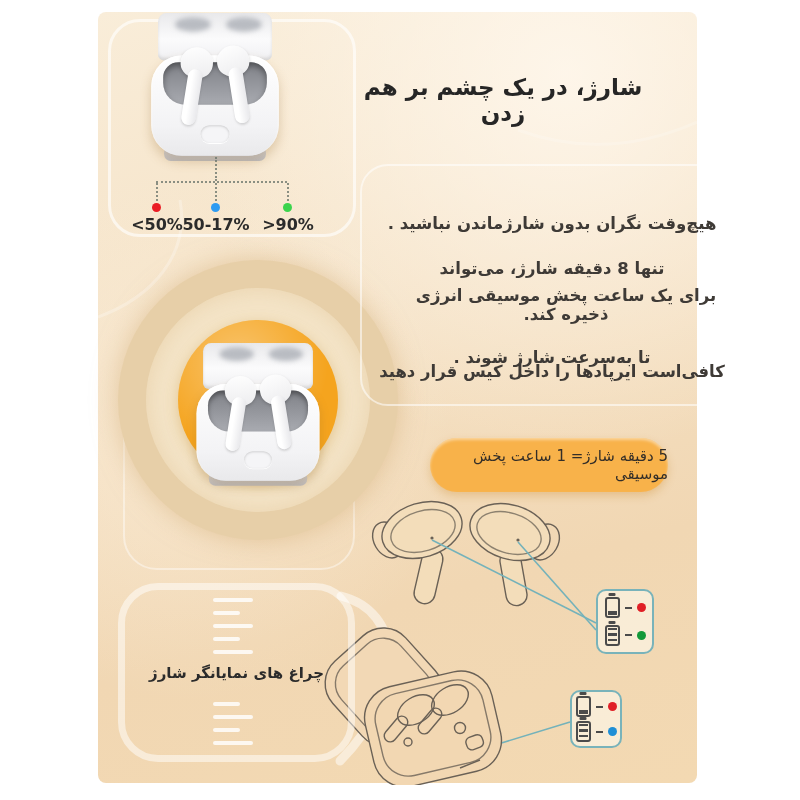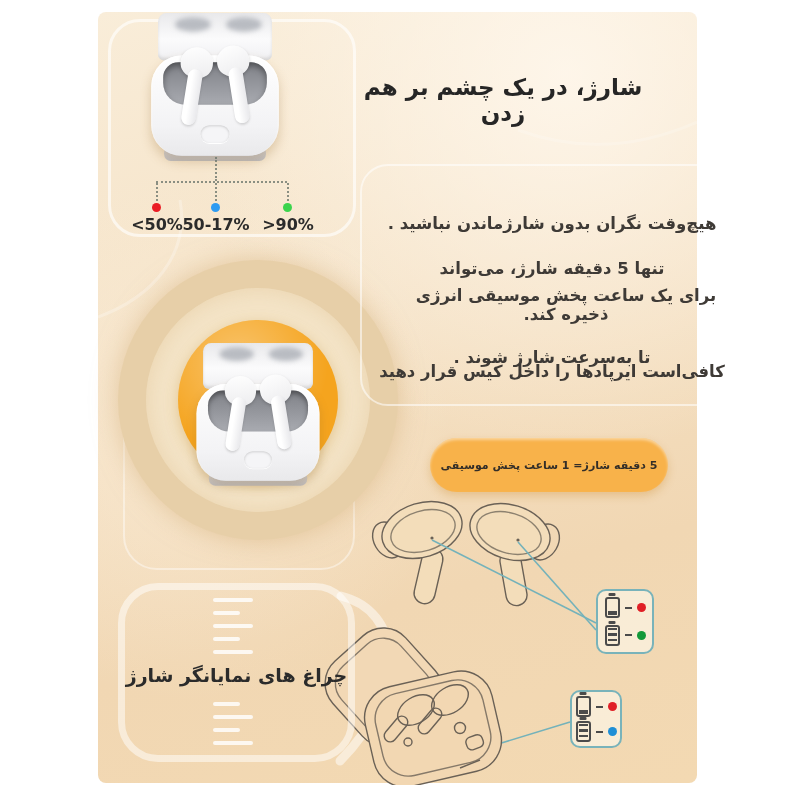--- a/index.html
+++ b/index.html
@@ -78,32 +78,32 @@
     font-size:23px; font-weight:800; color:#262626; }
   .section-copy { position:absolute; left:262px; top:152px; width:384px; height:242px;
     border:2px solid rgba(255,255,255,.55); border-radius:28px; }
   .copy-line { position:absolute; width:100%; text-align:center; direction:rtl;
     font-size:16.5px; font-weight:600; color:#3e3a36; }
   .cl-0 { top:48px; } .cl-1 { top:93px; } .cl-2 { top:120px;padding-left:28px; } .cl-3 { top:160px;margin-top:36px; } .cl-4 { top:182px; }
 
   
   .pill { position:absolute; left:332px; top:426px; width:238px; height:54px; border-radius:28px;
     display:flex; align-items:center; justify-content:center; direction:rtl;
-    font-size:11px; font-weight:700; color:#332e28;
+    font-size:15px; font-weight:400; color:#332e28;
     box-shadow:0 4px 8px rgba(198,130,28,.28), inset 0 2px 3px rgba(255,255,255,.45); }
 
   
   .section-lights { position:absolute; left:20px; top:571px; width:237px; height:179px;
     border:7px solid rgba(255,255,255,.5); border-radius:40px; }
   .ruler { position:absolute; left:88px; width:46px; }
   .ruler-a { top:8px; } .ruler-b { top:112px; }
   .rdash { height:4px; border-radius:2px; background:rgba(255,255,255,.82); margin-bottom:9px; }
   .rdash.long { width:40px; } .rdash.short { width:27px; }
   .lights-label { position:absolute; left:0; top:74px; width:100%; text-align:center; direction:rtl;
-    font-size:19px; font-weight:800; color:#2b2b2b; }
+    font-size:15px; font-weight:800; color:#2b2b2b; }
 
   
   .art { position:absolute; left:222px; top:478px; }
 
   
   .ind-box { position:absolute; border:2px solid #79b3ba; border-radius:10px;
     background:rgba(250,241,223,.8); display:flex; flex-direction:column;
     justify-content:space-evenly; align-items:center; }
   .box-earbuds { left:498px; top:577px; width:58px; height:65px; }
   .box-case   { left:472px; top:678px; width:52px; height:58px; }
@@ -158,21 +158,21 @@
     <div class="legend-dot ld-3" style="background-color: rgb(59, 212, 77);"></div>
 
     <div class="legend-label ll-1">&lt;50%</div>
     <div class="legend-label ll-2">50-17%</div>
     <div class="legend-label ll-3">&gt;90%</div>
 
     <div class="heading">شارژ، در یک چشم بر هم زدن</div>
 
     <div class="section-copy">
       <p class="copy-line cl-0">هیچ‌وقت نگران بدون شارژماندن نباشید .</p>
-      <p class="copy-line cl-1">تنها 5 دقیقه شارژ، می‌تواند</p>
+      <p class="copy-line cl-1">تنها 8 دقیقه شارژ، می‌تواند</p>
       <p class="copy-line cl-2">برای یک ساعت پخش موسیقی انرژی ذخیره کند.</p>
       <p class="copy-line cl-3">کافی‌است ایرپادها را داخل کیس قرار دهید</p>
       <p class="copy-line cl-4">تا به‌سرعت شارژ شوند .</p>
     </div>
 
     <div class="pill" style="background-color: rgb(248, 178, 74);">5 دقیقه شارژ= 1 ساعت پخش موسیقی</div>
 
     <div class="case-photo photo-small">
       <div class="cp-lid"></div>
       <div class="cp-base"></div>

